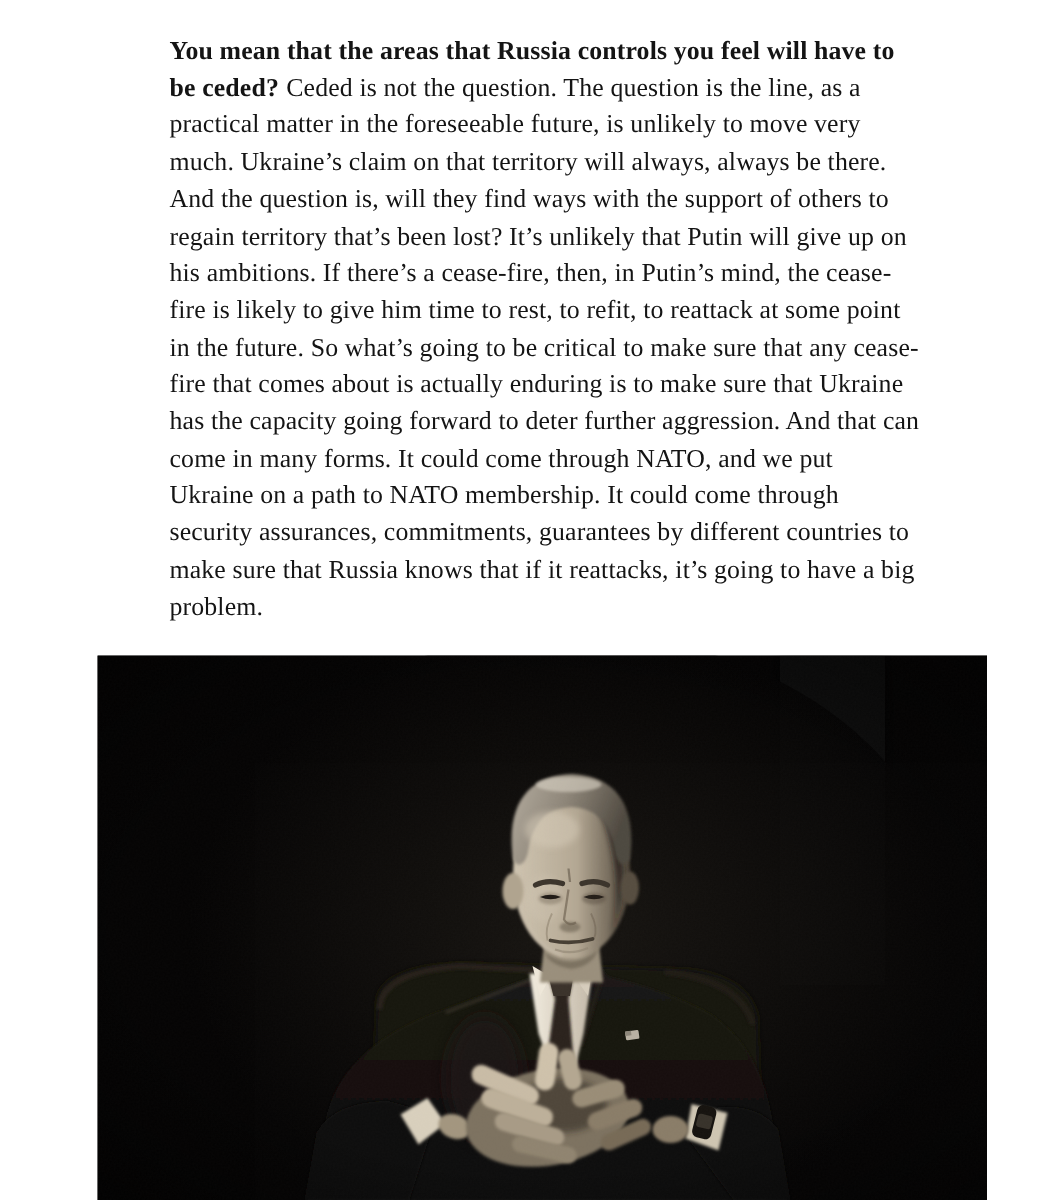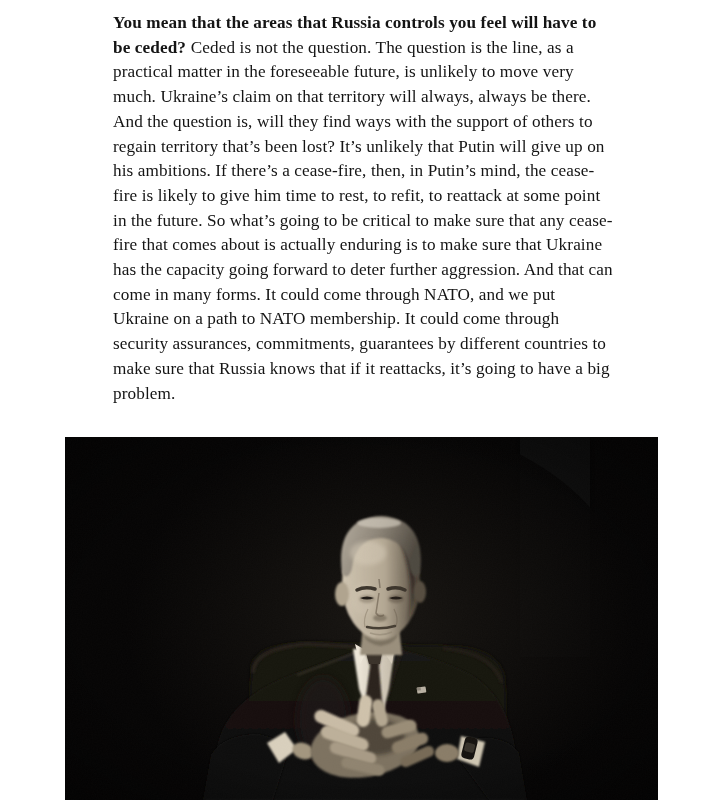--- a/index.html
+++ b/index.html
@@ -10,21 +10,21 @@
   body {
     width: 704px;
     height: 800px;
     position: relative;
     overflow: hidden;
     font-family: "Liberation Serif", serif;
   }
   .article-text {
     position: absolute;
     left: 113px;
-    top: 11px;
+    top: 22px;
     width: 502px;
     margin: 0;
     font-size: 17.2px;
     line-height: 24.7px;
     color: #141414;
     letter-spacing: 0.1px;
     -webkit-font-smoothing: antialiased;
   }
   .article-text strong {
     font-weight: 700;

